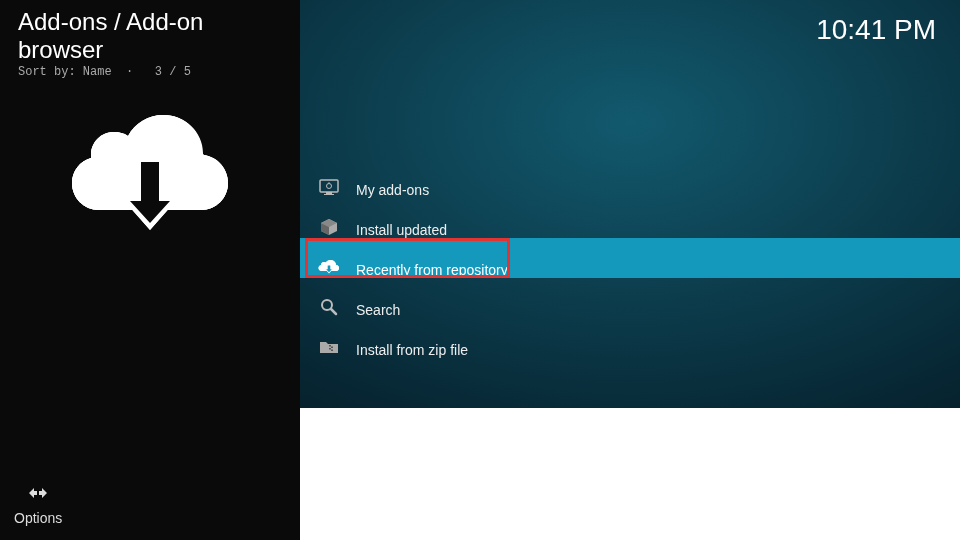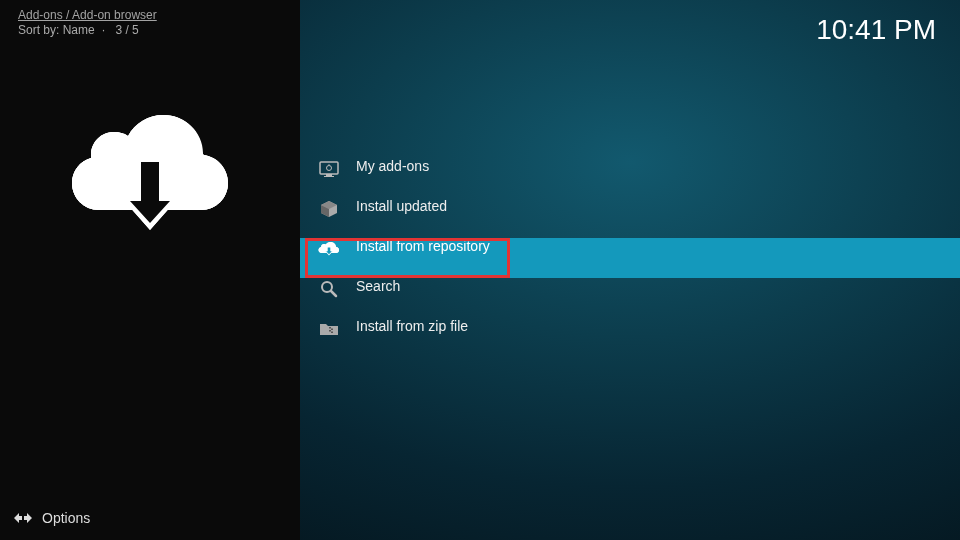--- a/index.html
+++ b/index.html
@@ -19,80 +19,81 @@
       width: 300px;
       height: 540px;
       background: #0a0a0a;
       position: relative;
       flex-shrink: 0;
     }
     .header {
       padding: 8px 18px 4px 18px;
     }
     .header-title {
-      color: #a3a3a3;
-      font-size: 12px;
+      color: #ffffff;
+      font-size: 24px;
       font-weight: 400;
-      text-decoration: underline;
     }
     .header-sub {
       color: #aaaaaa;
       font-size: 12px;
       margin-top: 1px;
+      font-family: Liberation Mono, monospace;
     }
     .cloud-icon-wrapper {
       position: absolute;
       top: 105px;
       left: 50%;
       transform: translateX(-50%);
       width: 170px;
       display: flex;
       justify-content: center;
     }
     .footer-options {
       position: absolute;
       bottom: 14px;
       left: 14px;
       display: flex;
       align-items: center;
       gap: 10px;
+      flex-direction: column;
     }
     .footer-options-text {
       color: #dddddd;
       font-size: 14px;
     }
     .arrows-icon {
       color: #dddddd;
       display: flex;
       align-items: center;
     }
     .main {
       flex: 1;
-      height: 540px;
+      height: 408px;
       background: radial-gradient(ellipse 800px 500px at 50% 30%, #12596e 0%, #0c3d4d 35%, #072532 65%, #041219 100%);
       position: relative;
     }
     .clock {
       position: absolute;
       top: 14px;
       right: 24px;
       color: #ffffff;
       font-size: 28px;
       font-weight: 300;
     }
     .menu-list {
       position: absolute;
       top: 158px;
       left: 0;
       right: 0;
     }
     .menu-item {
       height: 40px;
       display: flex;
-      align-items: flex-start;
+      align-items: flex-end;
       padding-left: 18px;
       gap: 16px;
       position: relative;
     }
     .menu-item.selected {
       background: #1499bc;
     }
     .menu-item-icon {
       width: 22px;
       height: 22px;
@@ -197,21 +198,21 @@
     <div class="menu-item selected">
       <span class="menu-item-icon">
         <svg width="22" height="16" viewBox="0 0 22 16">
           <path fill="#ffffff" d="M 17 6 C 17 3 14.5 1 12 1 C 10 1 8.5 2 7.7 3.5 C 7.2 3.2 6.6 3 6 3 C 4.3 3 3 4.3 3 6 C 1.5 6.3 0.5 7.5 0.5 9 C 0.5 10.7 2 12 3.7 12 L 8 12 L 8 9 L 6 9 L 11 4 L 16 9 L 14 9 L 14 12 L 18 12 C 19.7 12 21 10.7 21 9 C 21 7.4 19.8 6.1 18.2 6 Z"></path>
           <path fill="#ffffff" d="M 3.7 12 L 18 12 C 19.7 12 21 10.7 21 9 C 21 7.4 19.8 6.1 18.2 6 C 18.1 3.2 15.8 1 13 1 C 11 1 9.2 2.1 8.3 3.8 C 7.8 3.3 7 3 6.2 3 C 4.5 3 3.2 4.3 3.2 6 C 1.7 6.3 0.6 7.6 0.6 9.1 C 0.6 10.7 2 12 3.7 12 Z"></path>
           <path fill="#1499bc" d="M 9.5 6 L 12.5 6 L 12.5 10 L 14.5 10 L 11 14 L 7.5 10 L 9.5 10 Z"></path>
           <path fill="#ffffff" d="M 8.7 5.5 L 13.3 5.5 L 13.3 9.5 L 15.5 9.5 L 11 14.5 L 6.5 9.5 L 8.7 9.5 Z"></path>
           <path fill="#1499bc" d="M 9.7 6.5 L 12.3 6.5 L 12.3 10.3 L 13.8 10.3 L 11 13.3 L 8.2 10.3 L 9.7 10.3 Z"></path>
         </svg>
       </span>
-      <span class="menu-item-label">Install from repository</span>
+      <span class="menu-item-label">Recently from repository</span>
     </div>
 
     <div class="menu-item">
       <span class="menu-item-icon">
         <svg width="18" height="18" viewBox="0 0 18 18">
           <circle cx="7" cy="7" r="5" fill="none" stroke="#bbbbbb" stroke-width="2"></circle>
           <line x1="11" y1="11" x2="16" y2="16" stroke="#bbbbbb" stroke-width="2.5" stroke-linecap="round"></line>
         </svg>
       </span>
       <span class="menu-item-label">Search</span>

